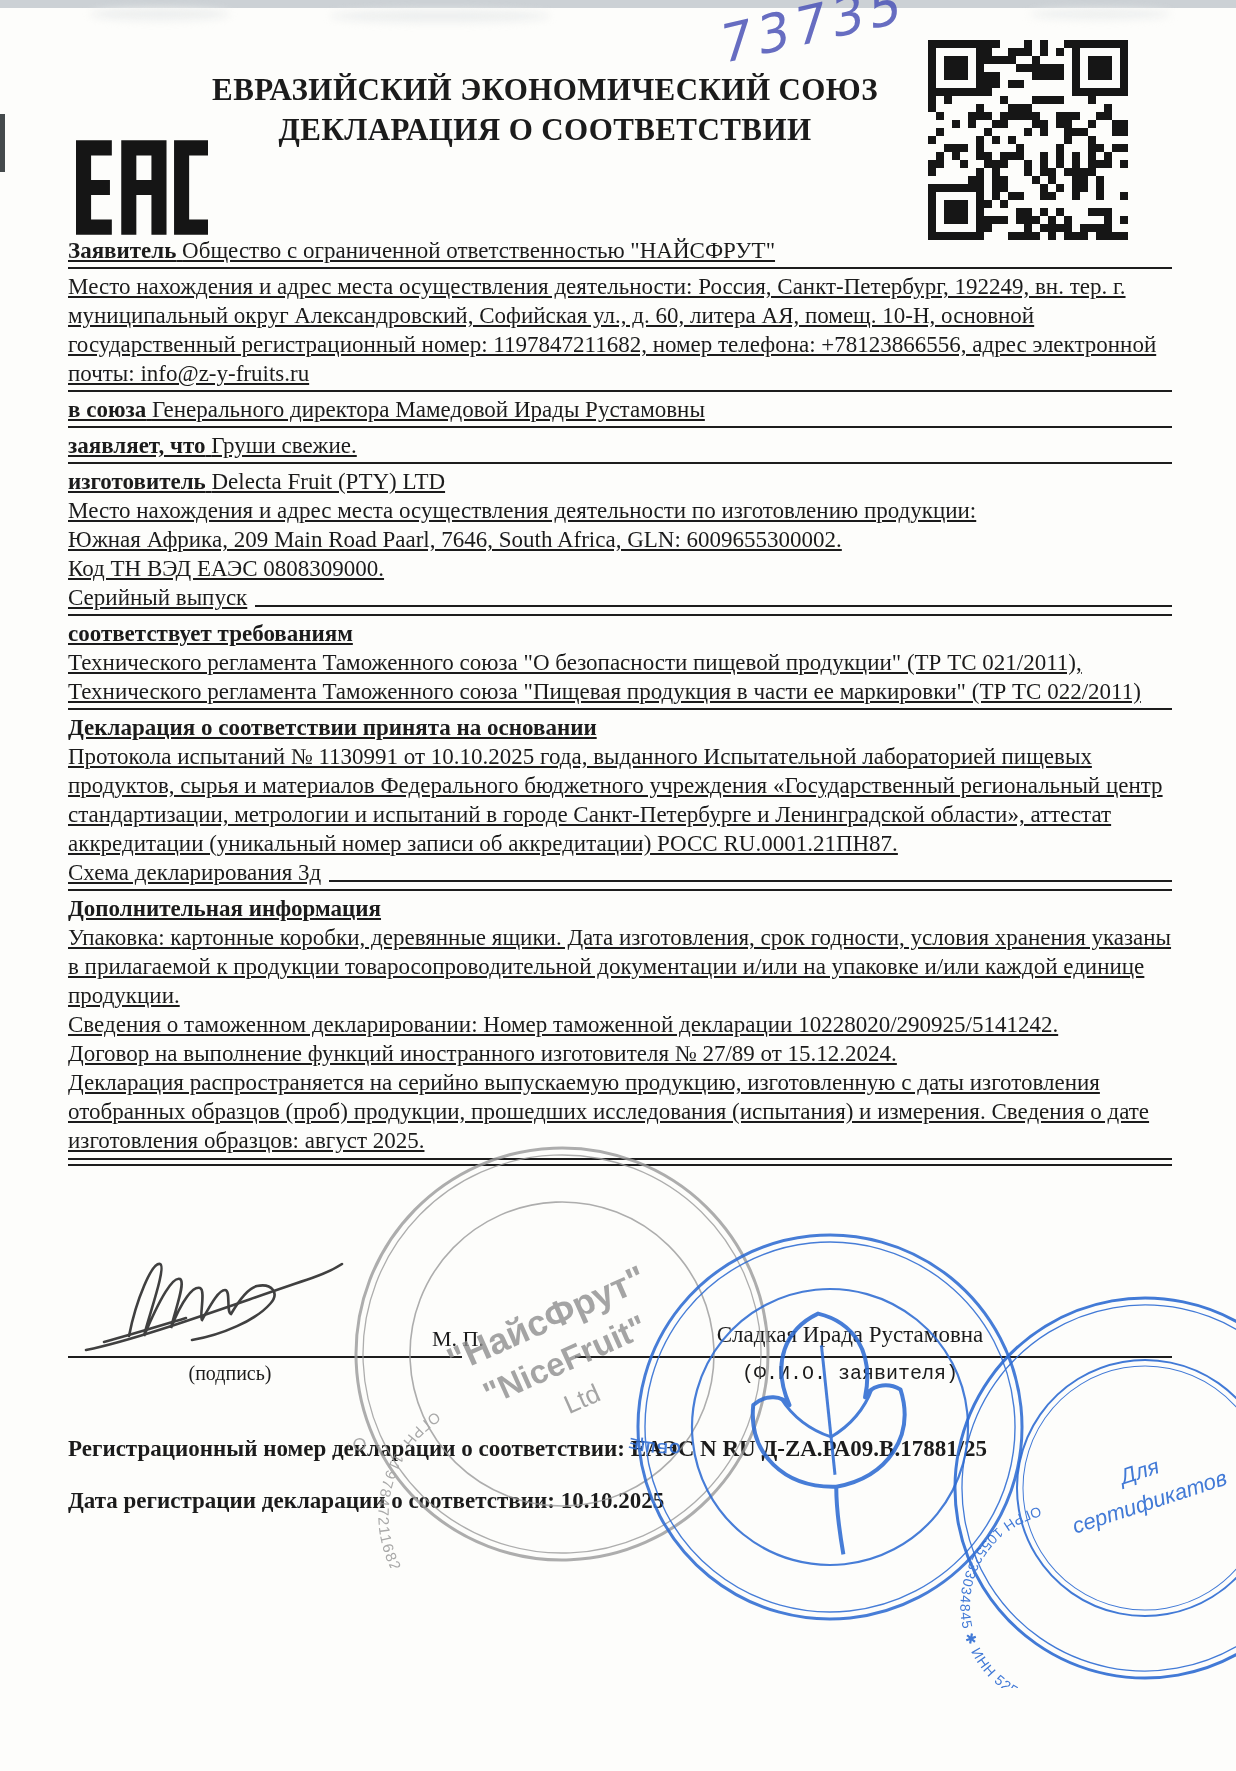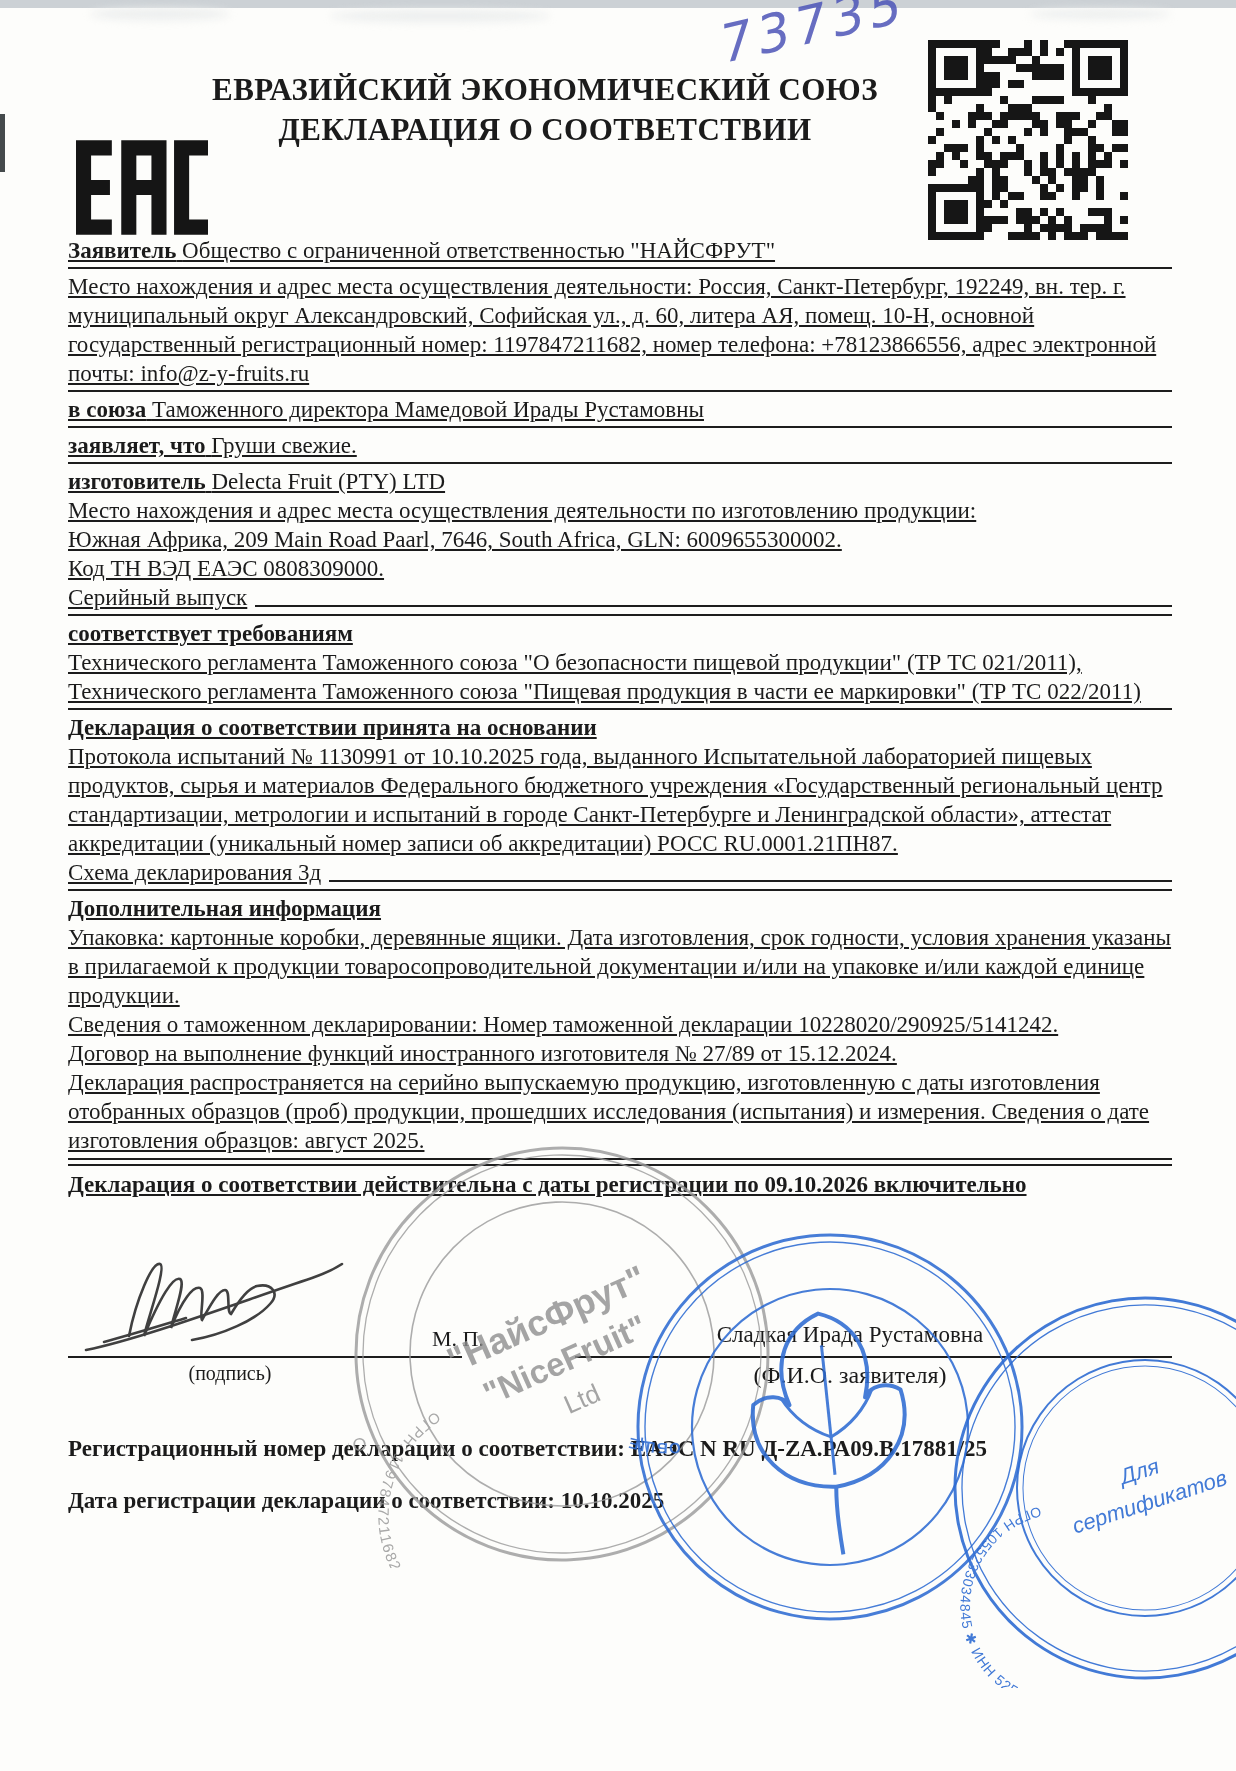--- a/index.html
+++ b/index.html
@@ -27,21 +27,21 @@
   .tail{flex:1;border-bottom:2px solid #1d1d1d;margin:0 0 5px 8px;}
   .hr{border-top:2px solid #1d1d1d;margin:2px 0 3px;}
   .hr2{height:4px;border-top:2px solid #1d1d1d;border-bottom:2px solid #1d1d1d;margin:3px 0 4px;}
   
   .sig-svg{position:absolute;left:74px;top:1238px;}
   .u-left{position:absolute;left:68px;top:1356px;width:394px;border-top:2px solid #1d1d1d;}
   .cap-sign{position:absolute;left:140px;top:1362px;width:180px;text-align:center;font-size:20px;}
   .mp{position:absolute;left:432px;top:1326px;font-size:22px;}
   .u-right{position:absolute;left:575px;top:1356px;width:597px;border-top:2px solid #1d1d1d;}
   .fio{position:absolute;left:640px;top:1322px;width:420px;text-align:center;font-size:23px;}
-  .cap-fio{position:absolute;left:640px;top:1362px;width:420px;text-align:center;font-size:24px;}
+  .cap-fio{position:absolute;left:640px;top:1362px;width:420px;text-align:center;font-size:20px;font-family:Liberation Mono, monospace;}
   .reg1{position:absolute;left:68px;top:1436px;font-size:23px;font-weight:bold;}
   .reg2{position:absolute;left:68px;top:1488px;font-size:23px;font-weight:bold;}
   
   .stamp{position:absolute;pointer-events:none;}
   .stamp text{font-family:"Liberation Sans","DejaVu Sans",sans-serif;}
 </style>
 </head>
 <body>
 
 <div class="page">
@@ -371,21 +371,21 @@
 
     <p><span class="b">Заявитель</span> <span>Общество с ограниченной ответственностью "НАЙСФРУТ"</span></p>
     <div class="hr"></div>
 
     <div class="row">
       <p style="max-width:100%">Место нахождения и адрес места осуществления деятельности: Россия, Санкт-Петербург, 192249,  вн. тер. г. муниципальный округ Александровский, Софийская ул., д. 60, литера АЯ, помещ. 10-Н, основной государственный регистрационный номер: 1197847211682, номер телефона: +78123866556, адрес электронной почты: info@z-y-fruits.ru</p>
       <div class="tail"></div>
     </div>
     <div class="hr"></div>
 
-    <p><span class="b">в союза</span> <span>Таможенного директора Мамедовой Ирады Рустамовны</span></p>
+    <p><span class="b">в союза</span> <span>Генерального директора Мамедовой Ирады Рустамовны</span></p>
     <div class="hr"></div>
 
     <p><span class="b">заявляет, что</span> <span>Груши свежие.</span></p>
     <div class="hr"></div>
 
     <p><span class="b">изготовитель</span> <span>Delecta Fruit (PTY) LTD</span></p>
     <p>Место нахождения и адрес места осуществления деятельности по изготовлению продукции:</p>
     <p>Южная Африка, 209 Main Road Paarl, 7646, South Africa, GLN: 6009655300002.</p>
     <p>Код ТН ВЭД ЕАЭС 0808309000.</p>
     <div class="row">
@@ -412,21 +412,20 @@
     <p class="b h">Дополнительная информация</p>
     <p>Упаковка: картонные коробки, деревянные ящики. Дата изготовления, срок годности, условия хранения указаны в прилагаемой к продукции товаросопроводительной документации и/или на упаковке и/или каждой единице продукции.</p>
     <p>Сведения о таможенном декларировании: Номер таможенной декларации 10228020/290925/5141242.</p>
     <p>Договор на выполнение функций иностранного изготовителя № 27/89 от 15.12.2024.</p>
     <div class="row">
       <p style="max-width:100%">Декларация распространяется на серийно выпускаемую продукцию, изготовленную с даты изготовления отобранных образцов (проб) продукции, прошедших исследования (испытания) и измерения. Сведения о дате изготовления образцов: август 2025.</p>
       <div class="tail"></div>
     </div>
     <div class="hr2"></div>
 
-    <p class="b">Декларация о соответствии  действительна с даты регистрации по 09.10.2026 включительно</p>
   </div>
 
   <svg class="sig-svg" width="300" height="130" viewBox="0 0 300 130">
     <g stroke="#2c2c2c" fill="none" stroke-width="2.6" stroke-linecap="round" opacity=".9">
       <path d="M55 98 C62 62 78 24 86 26 C93 28 74 80 70 98 C86 60 99 38 106 41 C112 44 101 72 97 90 C108 62 119 48 126 50 C132 52 125 80 128 82 C135 70 144 52 151 52 C157 52 152 74 157 76 C164 64 174 50 183 48 C198 45 206 55 196 66 C182 82 148 97 118 102"></path>
       <path d="M12 112 C70 100 160 66 238 40 C252 35 262 30 268 26"></path>
       <path d="M30 104 C60 96 92 86 112 80"></path>
     </g>
   </svg>
   <div class="u-left"></div>

